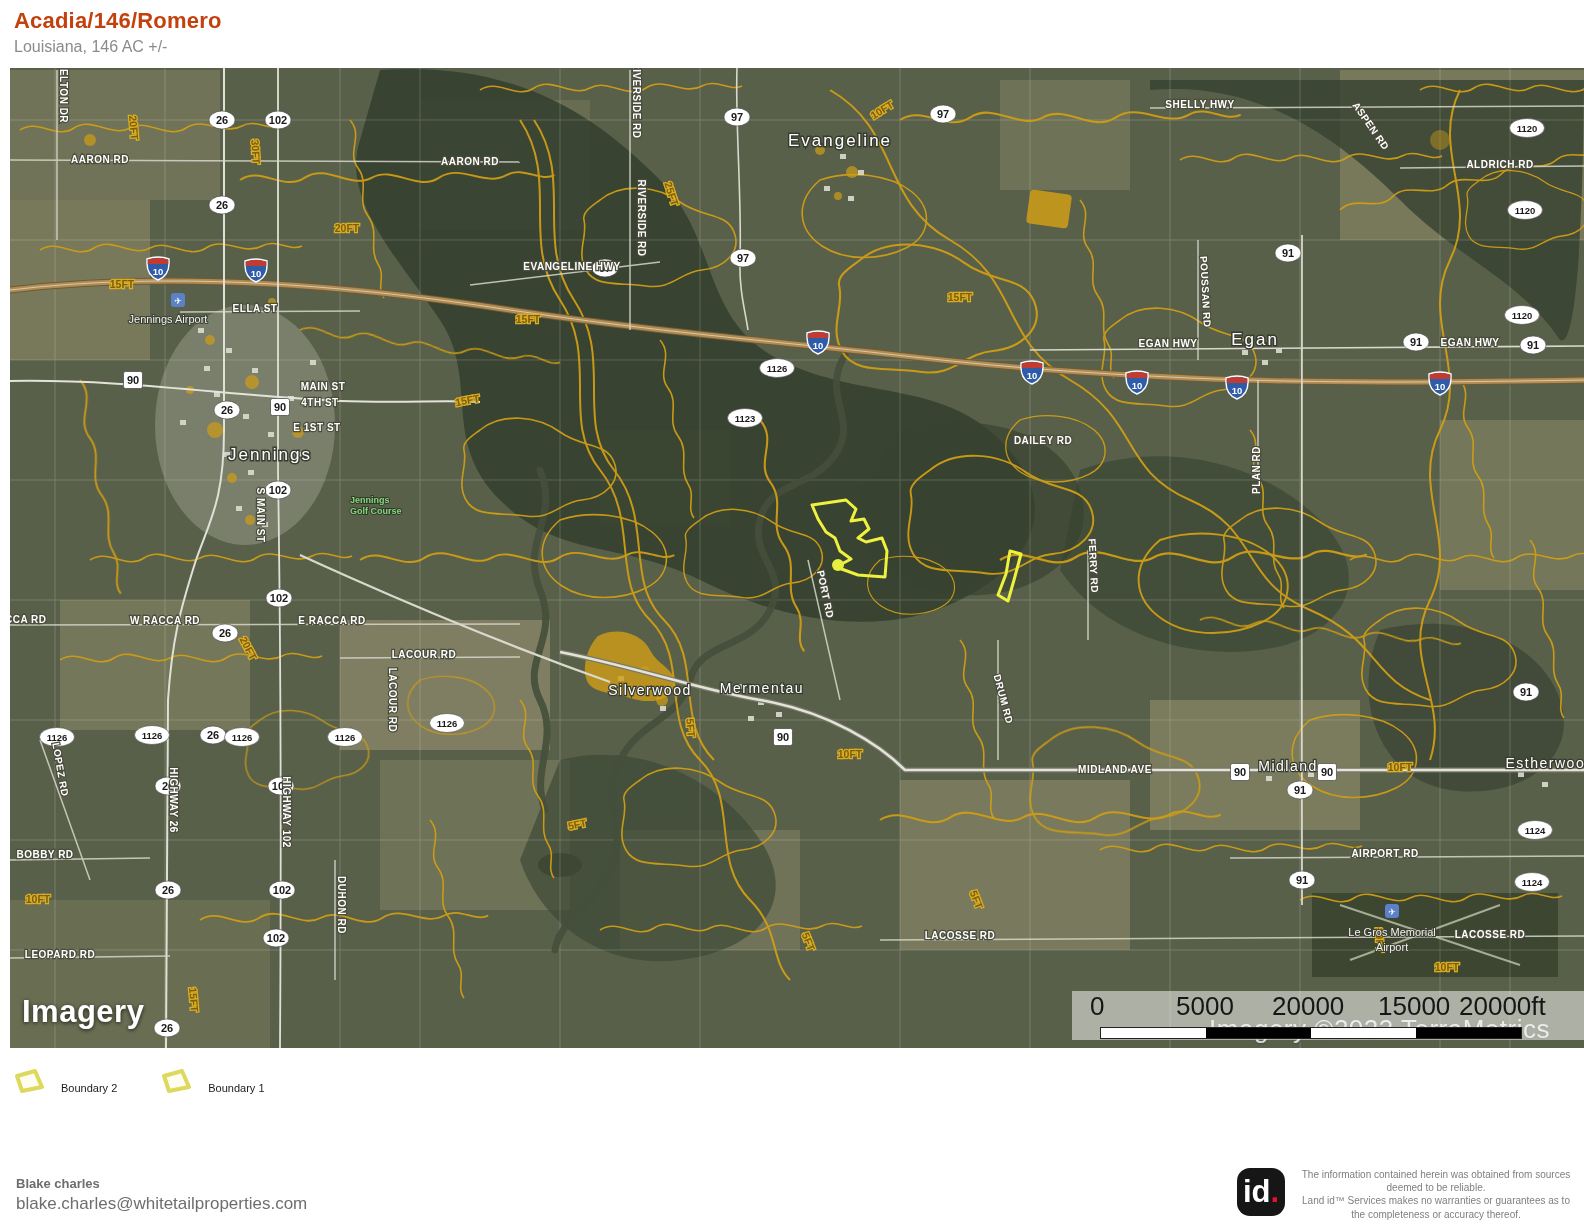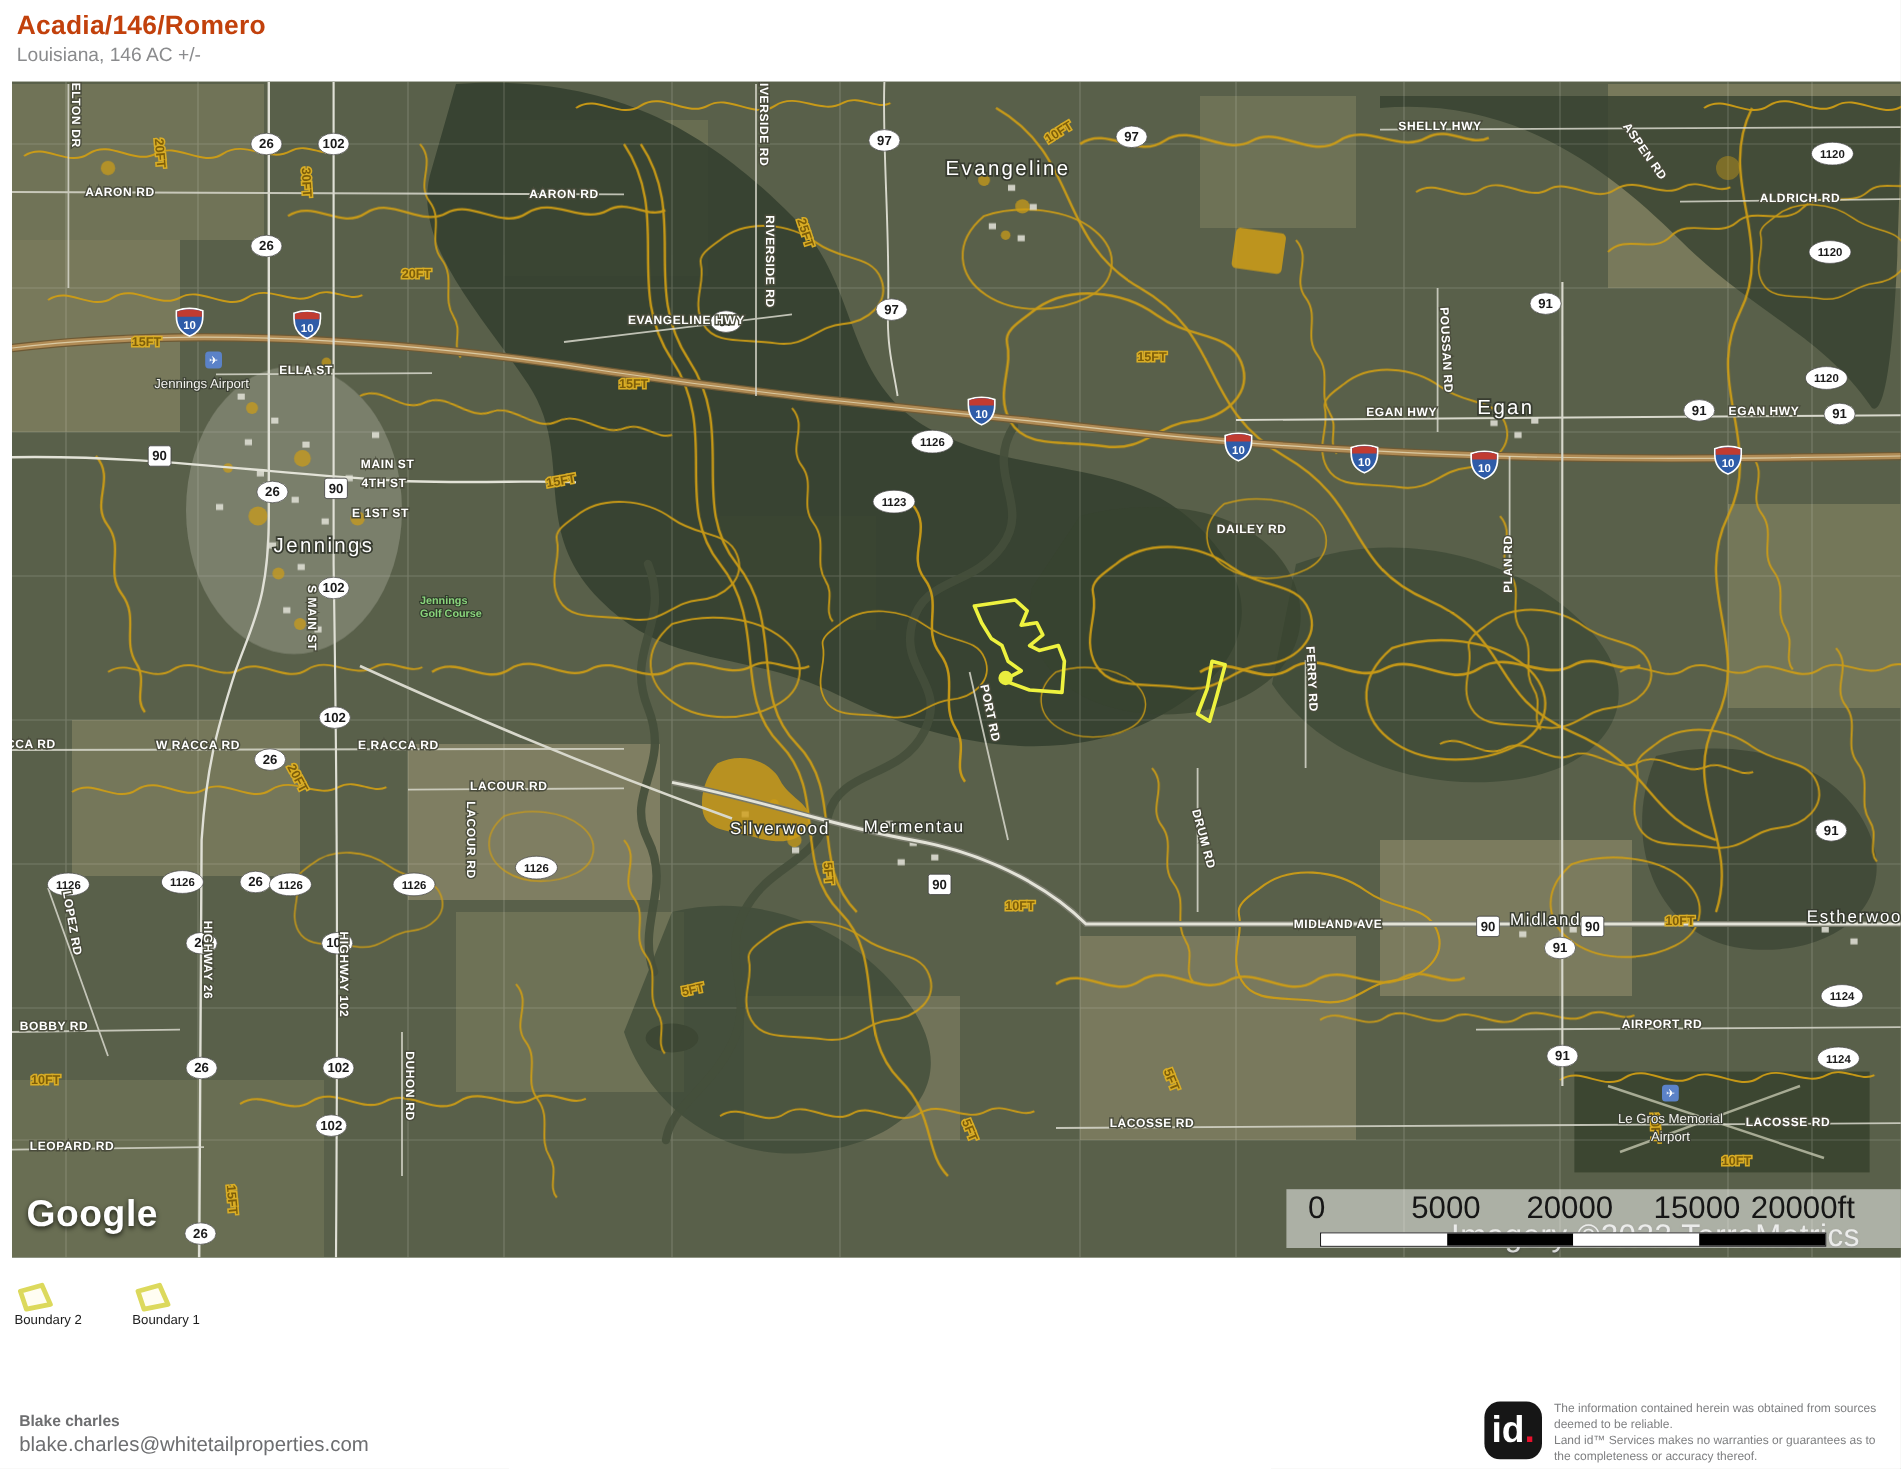--- a/index.html
+++ b/index.html
@@ -23,35 +23,35 @@
   .scaleband{position:absolute;right:0;top:923px;width:512px;height:49px;z-index:3;
              background:rgba(255,255,255,.5);}
   .ticks span{position:absolute;top:0;font-size:26px;color:#161616;white-space:nowrap;}
   .t0{left:18px;} .t1{left:104px;} .t2{left:200px;} .t3{left:306px;} .t4{left:387px;}
   .sbar{position:absolute;left:28px;top:36px;width:420px;height:10px;border:1px solid #222;
         display:flex;background:#fff;}
   .sbar i{flex:1;} .sbar i:nth-child(even){background:#000;} .sbar i:nth-child(odd){background:#fff;}
 
   
   .legend{position:absolute;left:12px;top:1068px;display:flex;align-items:center;}
-  .leg-item{display:flex;align-items:flex-start;margin-right:42px;flex-direction:column;}
+  .leg-item{display:flex;align-items:flex-end;margin-right:42px;}
   .leg-item svg{margin-right:15px;}
   .leg-label{font-size:11px;color:#1b1b1b;}
 
   
   .foot{position:absolute;left:16px;top:1176px;color:#6d6e70;}
   .foot .nm{font-weight:700;font-size:13px;}
   .foot .em{font-size:17px;margin-top:3px;}
 
   .disc{position:absolute;left:1237px;top:1168px;display:flex;width:340px;}
   .idlogo{width:48px;height:48px;background:#161616;border-radius:13px;flex:0 0 48px;
           display:flex;align-items:center;justify-content:center;margin-right:10px;
           font-size:31px;font-weight:700;color:#fff;}
   .idlogo .dot{color:#e8112d;}
-  .disc .txt{font-size:10px;color:#7e7f81;line-height:1.32;width:300px;}
+  .disc .txt{font-size:10px;color:#7e7f81;line-height:1.32;width:300px;text-align:center;}
 
   
   text{font-family:"Liberation Sans",sans-serif;}
   .rd{font-size:10px;font-weight:700;fill:#fff;stroke:#4a4c3c;stroke-width:2.4px;
       paint-order:stroke;letter-spacing:.5px;text-anchor:middle;}
   .city{font-size:17px;fill:#fff;stroke:#383c30;stroke-width:3px;paint-order:stroke;
         letter-spacing:2px;text-anchor:middle;}
   .citysm{font-size:14px;fill:#fff;stroke:#383c30;stroke-width:2.6px;paint-order:stroke;
           letter-spacing:1.5px;text-anchor:middle;}
   .cont{font-size:10.5px;font-weight:700;fill:#7d5e0a;stroke:#d9ad25;stroke-width:2.6px;
@@ -564,21 +564,21 @@
     <use href="#plane" transform="translate(178,300)"></use>
     <text class="apt" x="168" y="323">Jennings Airport</text>
     <use href="#plane" transform="translate(1392,911)"></use>
     <text class="apt" x="1392" y="936">Le Gros Memorial</text>
     <text class="apt" x="1392" y="951">Airport</text>
     <text class="green" x="350" y="503">Jennings</text>
     <text class="green" x="350" y="514">Golf Course</text>
   </g>
 </svg>
 
-  <div class="google">Google</div>
+  <div class="google">Imagery</div>
   <div class="credit">Imagery ©2023 TerraMetrics</div>
   <div class="scaleband">
     <div class="ticks">
       <span class="t0">0</span>
       <span class="t1">5000</span>
       <span class="t2">20000</span>
       <span class="t3">15000</span>
       <span class="t4">20000ft</span>
     </div>
     <div class="sbar">

